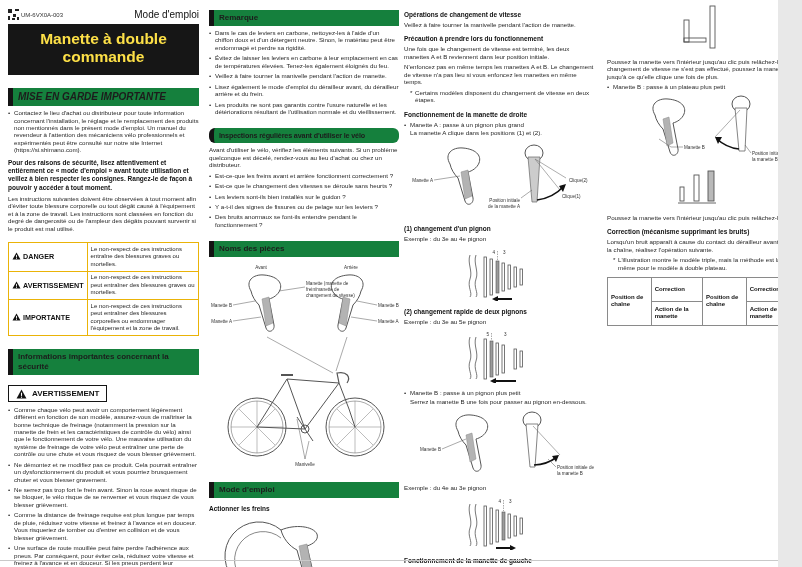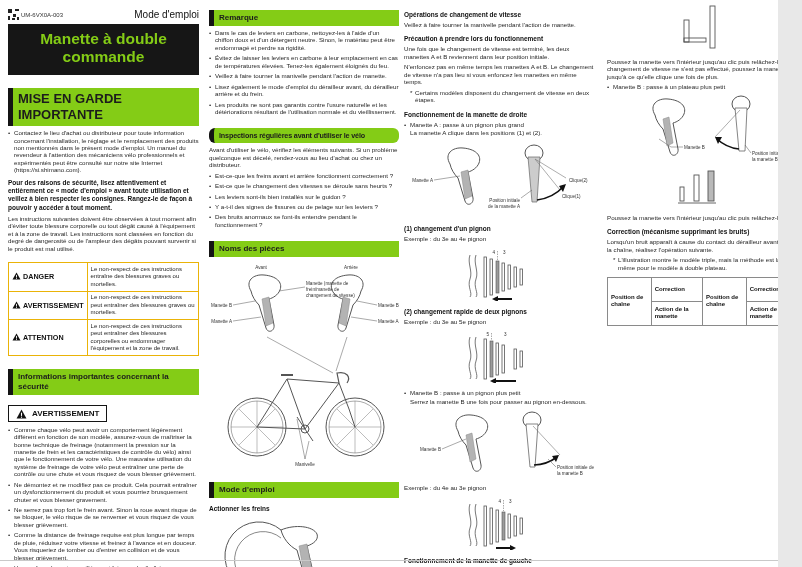--- a/index.html
+++ b/index.html
@@ -8,24 +8,24 @@
   .col{position:absolute;top:0;}
   #col1{left:8px;width:191px;}
   #col2{left:209px;width:190px;}
   #col3{left:404px;width:192px;}
   #col4{left:607px;width:191px;}
 
   .doc-header{display:flex;justify-content:space-between;align-items:center;margin-top:9px;}
   .doc-code{font-size:6px;display:flex;align-items:center;gap:2px;color:#333;}
   .doc-type{font-size:10px;color:#111;}
 
-  .banner{margin-top:4px;background:#161616;color:#84cc16;font-weight:bold;font-size:15.5px;
+  .banner{margin-top:4px;background:#161616;color:#fde047;font-weight:bold;font-size:15.5px;
           text-align:center;line-height:1.18;padding:6px 2px 8px;}
 
-  .sec-header{margin-top:13px;background:#84cc16;border-left:5px solid #141414;
+  .sec-header{margin-top:13px;background:#15803d;border-left:5px solid #141414;
               font-weight:bold;font-size:8px;padding:3px 5px;line-height:1.25;}
   .sec-header.tight{font-size:7.2px;letter-spacing:-0.15px;white-space:nowrap;border-radius:6px;}
 
   .body{font-size:6.2px;line-height:1.2;color:#262626;margin-top:3px;}
   .bullet{position:relative;padding-left:6px;margin-top:3px;}
   .bullet::before{content:"\2022";position:absolute;left:0;top:0;}
   .note{position:relative;padding-left:6px;margin-top:3px;}
   .note::before{content:"*";position:absolute;left:1px;top:0;}
   .indent{padding-left:6px;margin-top:1px;}
   .bold-para{font-weight:bold;font-size:6.5px;line-height:1.28;margin-top:5px;color:#111;}
@@ -65,21 +65,21 @@
           </svg>
         <span>UM-6VX0A-003</span>
       </span>
       <span class="doc-type">Mode d'emploi</span>
     </div>
     <div class="banner">
       <div>Manette à double</div>
       <div>commande</div>
     </div>
 
-    <div class="sec-header" style="font-size:13px;">MISE EN GARDE IMPORTANTE</div>
+    <div class="sec-header" style="font-size:10px;font-style:italic;">MISE EN GARDE IMPORTANTE</div>
     <div class="body bullet">Contactez le lieu d'achat ou distributeur pour toute information concernant l'installation, le réglage et le remplacement des produits non mentionnés dans le présent mode d'emploi. Un manuel du revendeur à l'attention des mécaniciens vélo professionnels et expérimentés peut être consulté sur notre site Internet (https://si.shimano.com).</div>
     <div class="bold-para">Pour des raisons de sécurité, lisez attentivement et entièrement ce « mode d'emploi » avant toute utilisation et veillez à bien respecter les consignes. Rangez-le de façon à pouvoir y accéder à tout moment.</div>
     <div class="body">Les instructions suivantes doivent être observées à tout moment afin d'éviter toute blessure corporelle ou tout dégât causé à l'équipement et à la zone de travail. Les instructions sont classées en fonction du degré de dangerosité ou de l'ampleur des dégâts pouvant survenir si le produit est mal utilisé.</div>
 
     <table class="levels-table">
       <tbody>
           <tr>
         <td class="lvl"><svg class="warn-icon" viewBox="0 0 20 18">
                 <path d="M10 1 L19 17 H1 Z" fill="#111"></path>
                 <rect x="9" y="6.5" width="2" height="6" fill="#fff"></rect>
@@ -93,21 +93,21 @@
                 <rect x="9" y="6.5" width="2" height="6" fill="#fff"></rect>
                 <rect x="9" y="13.8" width="2" height="2" fill="#fff"></rect>
               </svg><span>AVERTISSEMENT</span></td>
         <td>Le non-respect de ces instructions peut entraîner des blessures graves ou mortelles.</td>
       </tr>
       <tr>
         <td class="lvl"><svg class="warn-icon" viewBox="0 0 20 18">
                 <path d="M10 1 L19 17 H1 Z" fill="#111"></path>
                 <rect x="9" y="6.5" width="2" height="6" fill="#fff"></rect>
                 <rect x="9" y="13.8" width="2" height="2" fill="#fff"></rect>
-              </svg><span>ATTENTION</span></td>
+              </svg><span>IMPORTANTE</span></td>
         <td>Le non-respect de ces instructions peut entraîner des blessures corporelles ou endommager l'équipement et la zone de travail.</td>
       </tr>
     </tbody>
       </table>
 
     <div class="sec-header">Informations importantes concernant la sécurité</div>
     <div class="warn-box">
       <svg class="warn-icon" viewBox="0 0 20 18">
           <path d="M10 1 L19 17 H1 Z" fill="#111"></path>
           <rect x="9" y="6.5" width="2" height="6" fill="#fff"></rect>

